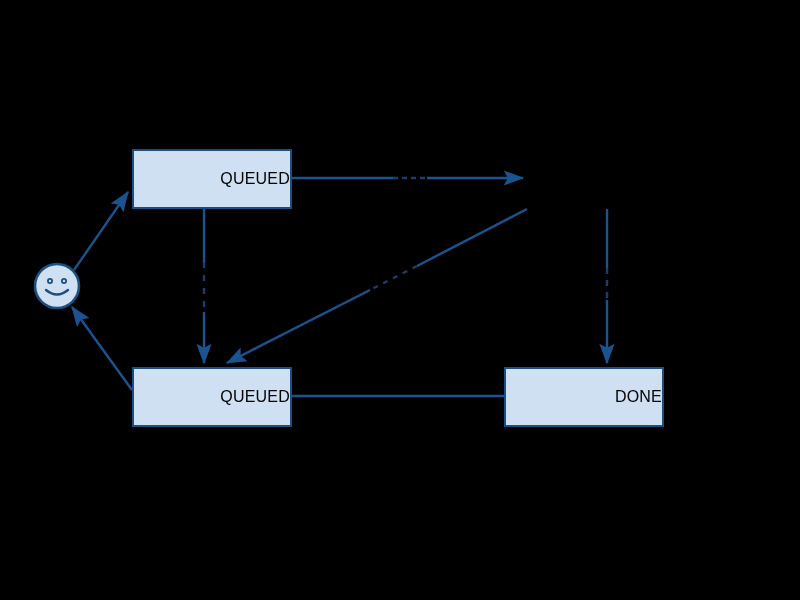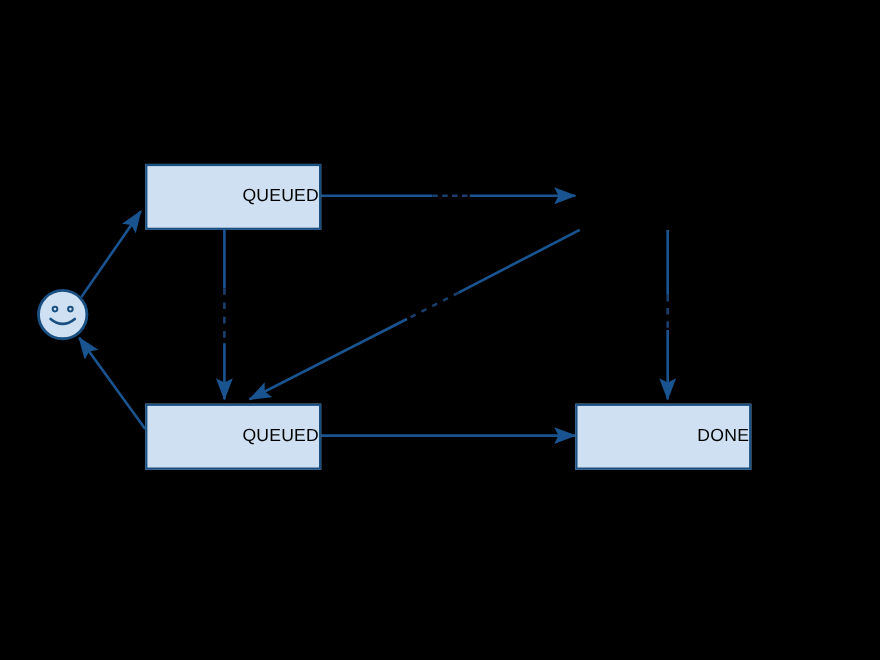--- a/index.html
+++ b/index.html
@@ -40,21 +40,21 @@
     font-family: "Liberation Sans", sans-serif;
     font-size: 16px;
     font-weight: normal;
     letter-spacing: 0.2px;
     line-height: 1;
     white-space: nowrap;
   }
   #node-queued   { left: 132px; top: 149px; width: 160px; height: 60px; }
   #node-inprog   { left: 527px; top: 149px; width: 160px; height: 60px; }
   #node-error    { left: 132px; top: 367px; width: 160px; height: 60px; }
-  #node-done     { left: 523px; top: 367px; width: 160px; height: 60px; }
+  #node-done     { left: 504px; top: 367px; width: 160px; height: 60px; }
   #node-start {
     position: absolute;
     left: 33px;
     top: 262px;
     width: 48px;
     height: 48px;
   }
 </style>
 </head>
 <body>

